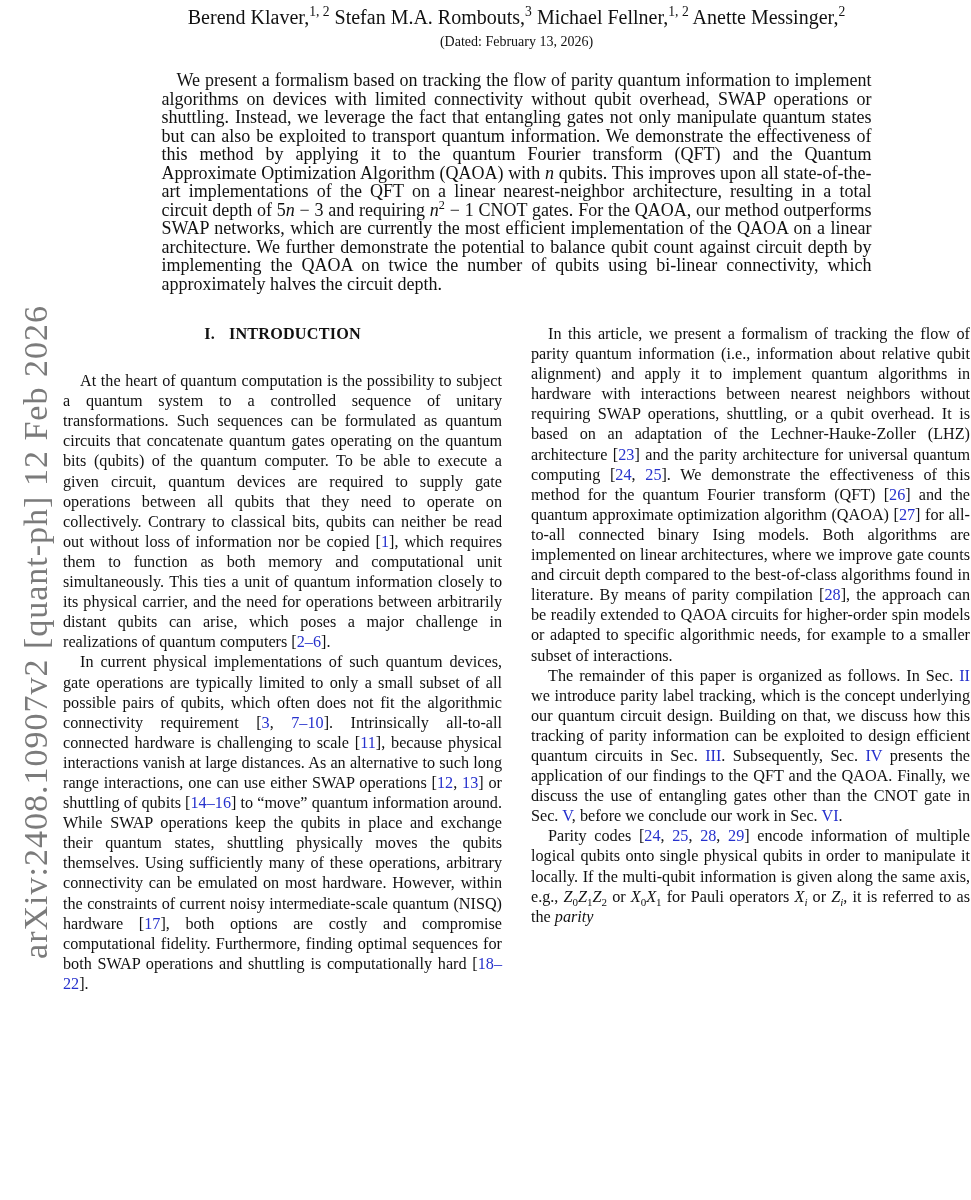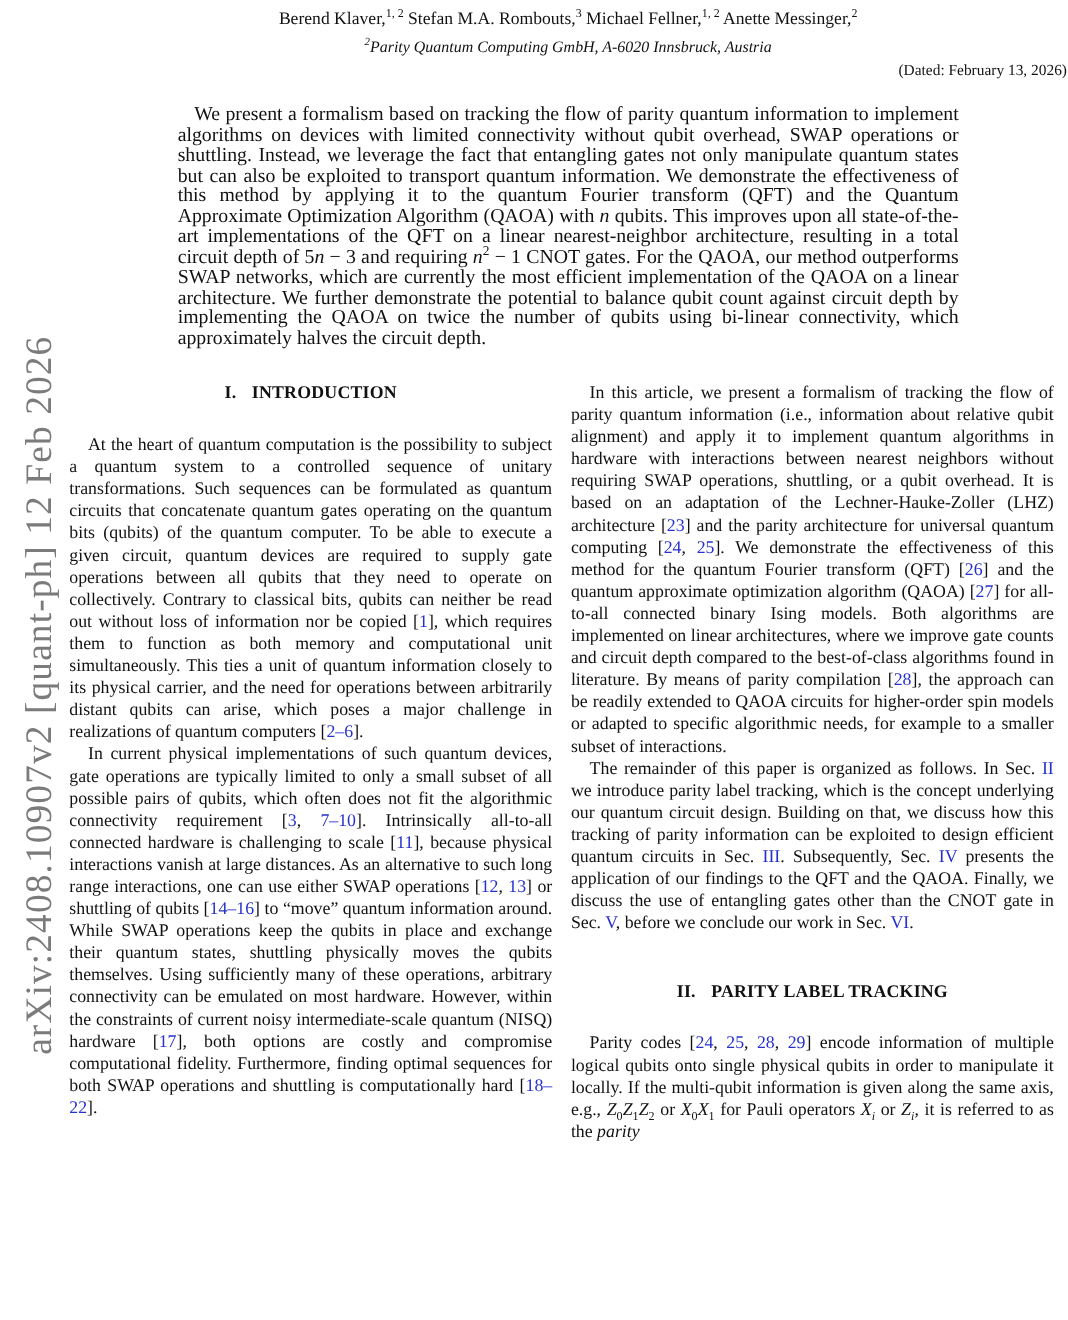--- a/index.html
+++ b/index.html
@@ -35,47 +35,47 @@
   .title{
     margin:4px 0 0 0;
     text-align:center;
     font-size:21px;
     font-weight:bold;
     letter-spacing:0.2px;
   }
   .authors{
     margin-top:6px;
     text-align:center;
-    font-size:16px;
+    font-size:20px;
     line-height:23px;
   }
   .affils{
     margin-top:5px;
     text-align:center;
     font-style:italic;
     font-size:14.5px;
     line-height:19px;
   }
   .dated{
     margin-top:4px;
-    text-align:right;
+    text-align:center;
     font-size:14px;
   }
   .abstract{
     width:710px;
     margin:21px auto 16px auto;
     font-size:18px;
     line-height:18.5px;
     text-align:justify;
     hyphens:auto;
   }
   .abstract p{margin:0;text-indent:15px;}
   .columns{
     display:flex;
-    gap:17px;
+    gap:29px;
     margin-top:31px;
   }
   .col{
     width:439px;
     font-size:16.2px;
     line-height:20.1px;
     text-align:justify;
     hyphens:auto;
   }
   .col p{margin:0;text-indent:17px;}
@@ -102,21 +102,20 @@
 
   <div class="watermark" style="color: rgb(123, 123, 123);">arXiv:2408.10907v2 [quant-ph] 12 Feb 2026</div>
 
   <div class="content">
 
     <header>
       <div class="authors">
         <div>Berend Klaver,<sup>1, 2</sup> Stefan M.A. Rombouts,<sup>3</sup> Michael Fellner,<sup>1, 2</sup> Anette Messinger,<sup>2</sup></div>
       </div>
       <div class="affils">
-        <div><sup>2</sup>Parity Quantum Computing GmbH, A-6020 Innsbruck, Austria</div>
       </div>
       <div class="dated">(Dated: February 13, 2026)</div>
     </header>
 
     <section class="abstract">
       <p>We present a formalism based on tracking the flow of parity quantum information to implement algorithms on devices with limited connectivity without qubit overhead, SWAP operations or shuttling. Instead, we leverage the fact that entangling gates not only manipulate quantum states but can also be exploited to transport quantum information. We demonstrate the effectiveness of this method by applying it to the quantum Fourier transform (QFT) and the Quantum Approximate Optimization Algorithm (QAOA) with <span class="math">n</span> qubits. This improves upon all state-of-the-art implementations of the QFT on a linear nearest-neighbor architecture, resulting in a total circuit depth of 5<span class="math">n</span> − 3 and requiring <span class="math">n</span><sup>2</sup> − 1 CNOT gates. For the QAOA, our method outperforms SWAP networks, which are currently the most efficient implementation of the QAOA on a linear architecture. We further demonstrate the potential to balance qubit count against circuit depth by implementing the QAOA on twice the number of qubits using bi-linear connectivity, which approximately halves the circuit depth.</p>
     </section>
 
     <div class="columns">
 
@@ -124,21 +123,18 @@
         <h2 class="sec">
           <span class="h-num">I.</span><span>INTRODUCTION</span>
         </h2>
         <p>At the heart of quantum computation is the possibility to subject a quantum system to a controlled sequence of unitary transformations. Such sequences can be formulated as quantum circuits that concatenate quantum gates operating on the quantum bits (qubits) of the quantum computer. To be able to execute a given circuit, quantum devices are required to supply gate operations between all qubits that they need to operate on collectively. Contrary to classical bits, qubits can neither be read out without loss of information nor be copied [<span class="cite">1</span>], which requires them to function as both memory and computational unit simultaneously. This ties a unit of quantum information closely to its physical carrier, and the need for operations between arbitrarily distant qubits can arise, which poses a major challenge in realizations of quantum computers [<span class="cite">2–6</span>].</p>
         <p>In current physical implementations of such quantum devices, gate operations are typically limited to only a small subset of all possible pairs of qubits, which often does not fit the algorithmic connectivity requirement [<span class="cite">3</span>, <span class="cite">7–10</span>]. Intrinsically all-to-all connected hardware is challenging to scale [<span class="cite">11</span>], because physical interactions vanish at large distances. As an alternative to such long range interactions, one can use either SWAP operations [<span class="cite">12</span>, <span class="cite">13</span>] or shuttling of qubits [<span class="cite">14–16</span>] to “move” quantum information around. While SWAP operations keep the qubits in place and exchange their quantum states, shuttling physically moves the qubits themselves. Using sufficiently many of these operations, arbitrary connectivity can be emulated on most hardware. However, within the constraints of current noisy intermediate-scale quantum (NISQ) hardware [<span class="cite">17</span>], both options are costly and compromise computational fidelity. Furthermore, finding optimal sequences for both SWAP operations and shuttling is computationally hard [<span class="cite">18–22</span>].</p>
       </div>
 
       <div class="col">
         <p>In this article, we present a formalism of tracking the flow of parity quantum information (i.e., information about relative qubit alignment) and apply it to implement quantum algorithms in hardware with interactions between nearest neighbors without requiring SWAP operations, shuttling, or a qubit overhead. It is based on an adaptation of the Lechner-Hauke-Zoller (LHZ) architecture [<span class="cite">23</span>] and the parity architecture for universal quantum computing [<span class="cite">24</span>, <span class="cite">25</span>]. We demonstrate the effectiveness of this method for the quantum Fourier transform (QFT) [<span class="cite">26</span>] and the quantum approximate optimization algorithm (QAOA) [<span class="cite">27</span>] for all-to-all connected binary Ising models. Both algorithms are implemented on linear architectures, where we improve gate counts and circuit depth compared to the best-of-class algorithms found in literature. By means of parity compilation [<span class="cite">28</span>], the approach can be readily extended to QAOA circuits for higher-order spin models or adapted to specific algorithmic needs, for example to a smaller subset of interactions.</p>
         <p>The remainder of this paper is organized as follows. In Sec. <span class="cite">II</span> we introduce parity label tracking, which is the concept underlying our quantum circuit design. Building on that, we discuss how this tracking of parity information can be exploited to design efficient quantum circuits in Sec. <span class="cite">III</span>. Subsequently, Sec. <span class="cite">IV</span> presents the application of our findings to the QFT and the QAOA. Finally, we discuss the use of entangling gates other than the CNOT gate in Sec. <span class="cite">V</span>, before we conclude our work in Sec. <span class="cite">VI</span>.</p>
-        <h2 class="sec second">
-          <span class="h-num">II.</span><span>PARITY LABEL TRACKING</span>
-        </h2>
         <p>Parity codes [<span class="cite">24</span>, <span class="cite">25</span>, <span class="cite">28</span>, <span class="cite">29</span>] encode information of multiple logical qubits onto single physical qubits in order to manipulate it locally. If the multi-qubit information is given along the same axis, e.g., <span class="math">Z</span><sub>0</sub><span class="math">Z</span><sub>1</sub><span class="math">Z</span><sub>2</sub> or <span class="math">X</span><sub>0</sub><span class="math">X</span><sub>1</sub> for Pauli operators <span class="math">X</span><sub class="it">i</sub> or <span class="math">Z</span><sub class="it">i</sub>, it is referred to as the <span class="it">parity</span></p>
       </div>
 
     </div>
   </div>
 </div>
 
 </body></html>

